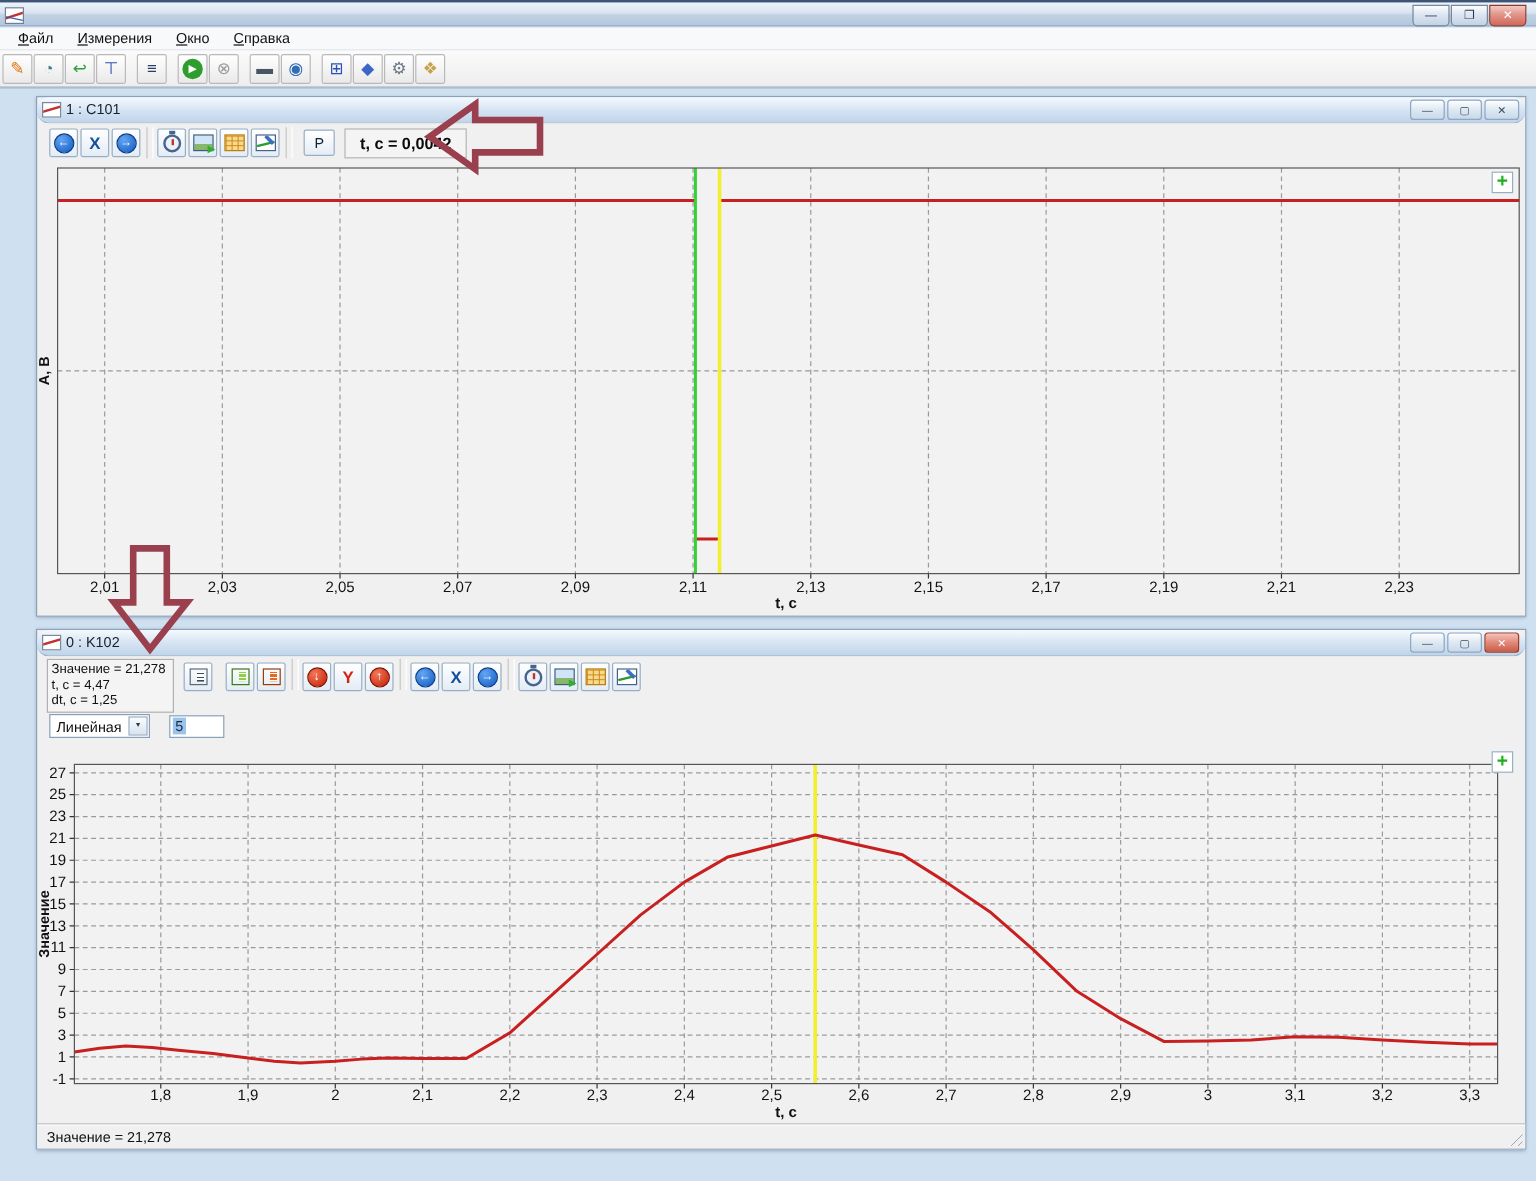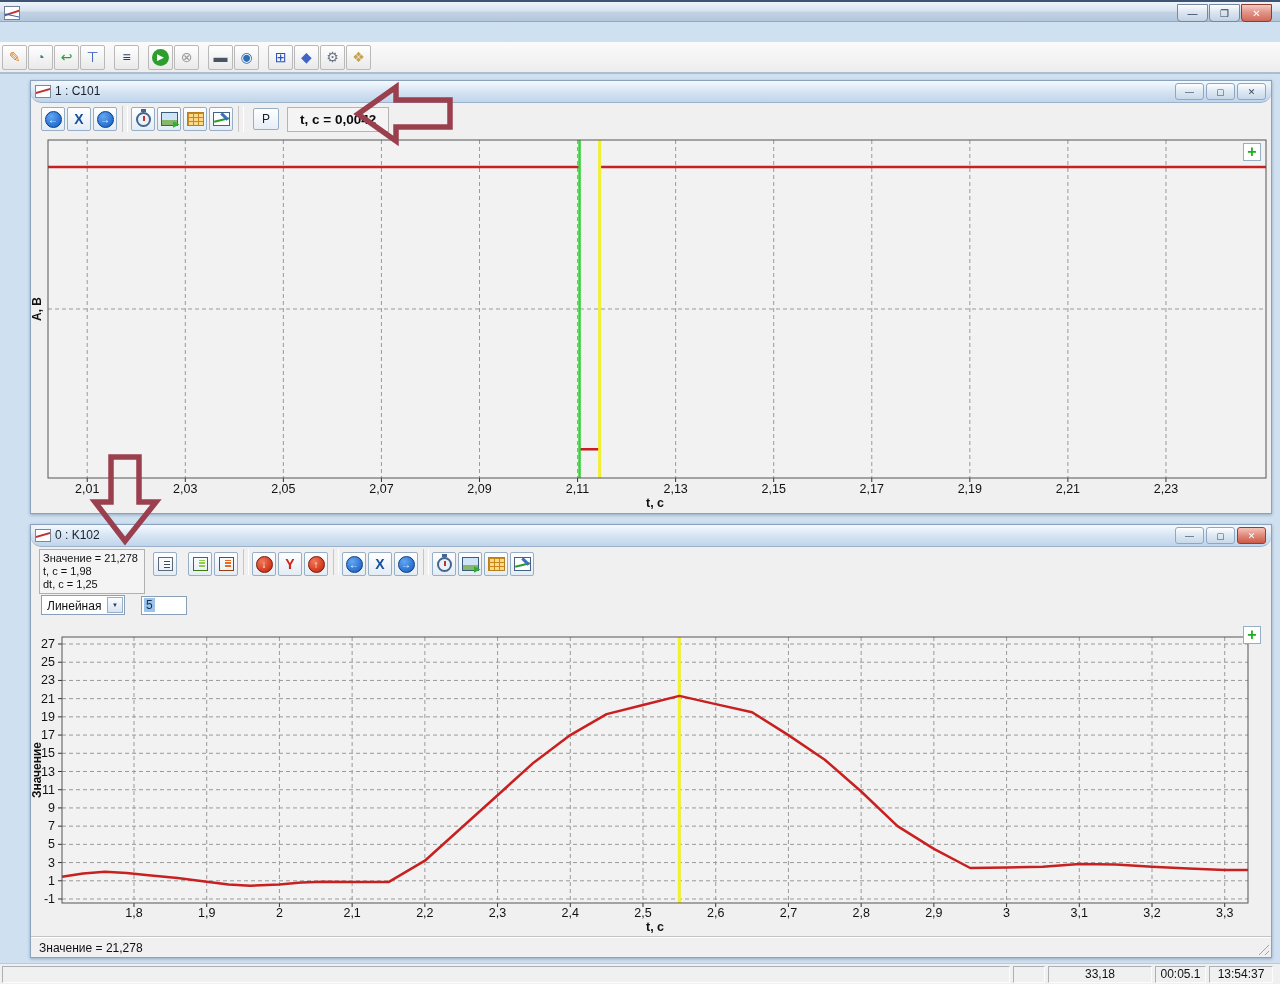--- a/index.html
+++ b/index.html
@@ -120,20 +120,26 @@
 
   <div class="titlebar">
     <div class="app-icon"></div>
     <div class="win-controls" id="main-controls">
         <button class="wc-btn">—</button>
         <button class="wc-btn">❐</button>
         <button class="wc-btn red">✕</button>
       </div>
   </div>
 
+  <div class="menubar" id="menubar">
+      <span class="menu-item"><u>Ф</u>айл</span>
+      <span class="menu-item"><u>И</u>змерения</span>
+      <span class="menu-item"><u>О</u>кно</span>
+      <span class="menu-item"><u>С</u>правка</span>
+    </div>
 
   <div class="main-toolbar" id="main-toolbar">
       <button class="tb-btn" style="color: rgb(224, 120, 24);">✎</button>
       <button class="tb-btn" style="color: rgb(62, 127, 135);">◔</button>
       <button class="tb-btn" style="color: rgb(47, 158, 63);">↩</button>
       <button class="tb-btn" style="color: rgb(42, 82, 184);">⊤</button>
       <button class="tb-btn" style="margin-left: 8px; color: rgb(42, 63, 102);">≡</button>
       <button class="tb-btn" style="margin-left: 8px;">
         <span class="g-circle" style="background: rgb(45, 158, 45); color: rgb(255, 255, 255);">▶</span>
       </button>
@@ -246,21 +252,21 @@
         <span class="child-title">0 : K102</span>
         <div class="child-controls" id="k102-controls">
             <button class="cw-btn">—</button>
             <button class="cw-btn">▢</button>
             <button class="cw-btn red">✕</button>
           </div>
       </div>
       <div class="child-toolbar2">
         <div class="info-panel">
           <div>Значение = 21,278</div>
-          <div>t, c = 1,98</div>
+          <div>t, c = 4,47</div>
           <div>dt, c = 1,25</div>
         </div>
         <span id="k102-lists" class="tb-row">
             <button class="win-btn">
               <span class="i-list"></span>
             </button>
             <button class="win-btn" style="margin-left: 9px;">
               <span class="i-list green"></span>
             </button>
             <button class="win-btn">
@@ -419,26 +425,19 @@
           </svg></div>
       <div class="zoom-plus" id="zoom-plus-2">+</div>
       <div class="child-status">
         <span>Значение = 21,278</span>
         <div class="grip"></div>
       </div>
     </div>
 
   </div>
 
-  <div class="statusbar" id="statusbar">
-      <div class="sp" style="left: 2px; width: 1008px;"></div>
-      <div class="sp" style="left: 1013px; width: 32px;"></div>
-      <div class="sp" style="left: 1048px; width: 104px;">33,18</div>
-      <div class="sp" style="left: 1155px; width: 51px;">00:05.1</div>
-      <div class="sp" style="left: 1209px; width: 64px;">13:54:37</div>
-    </div>
 
   <svg class="arrows-overlay" id="arrows-overlay" width="1280" height="984">
       <polygon points="450,100 396,100 396,87 358,114 396,141 396,127 450,127" fill="none" stroke="#9a3f4e" stroke-width="5.5" stroke-linejoin="miter"></polygon>
       <polygon points="111,457 139,457 139,502 156,502 125,541 95,502 111,502" fill="none" stroke="#9a3f4e" stroke-width="5.5" stroke-linejoin="miter"></polygon>
     </svg>
 
 </div>
 
 </body></html>

